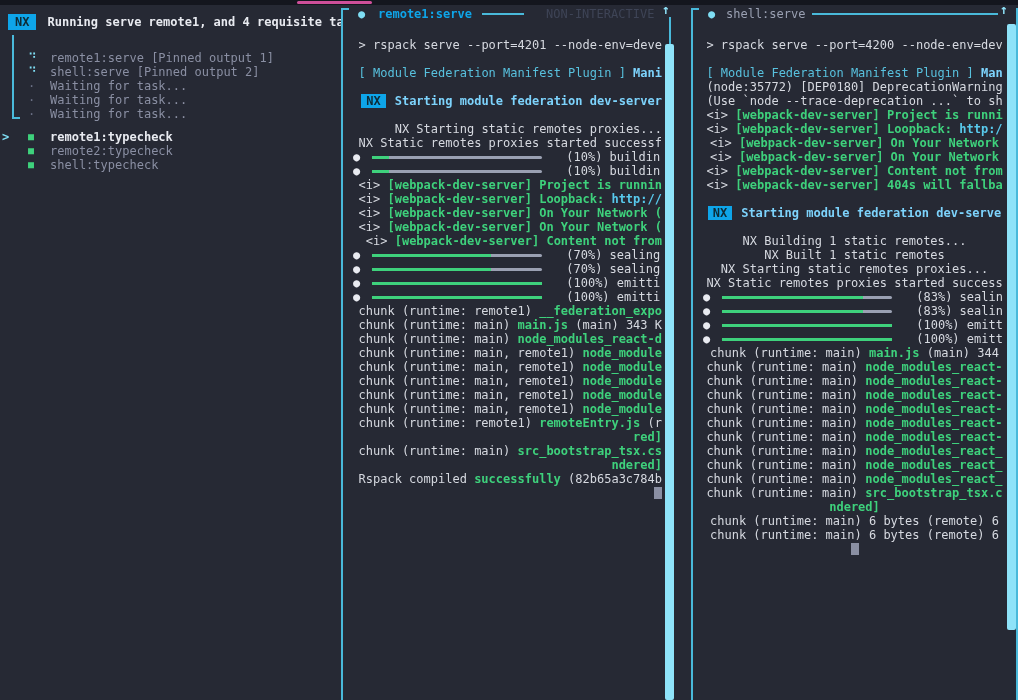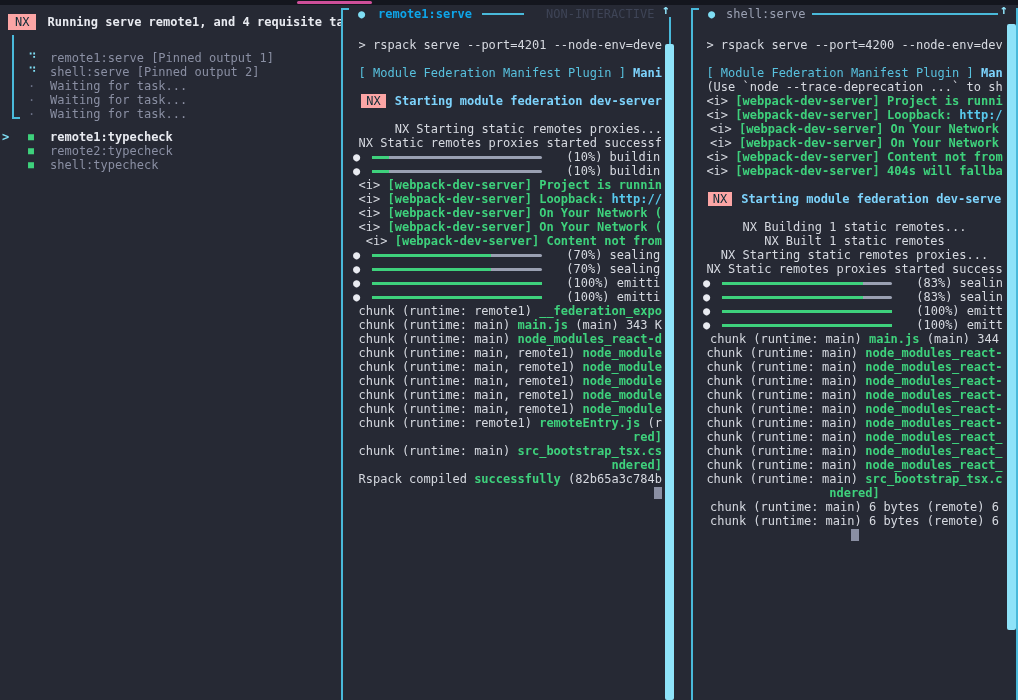--- a/index.html
+++ b/index.html
@@ -9,21 +9,21 @@
     font-family:"DejaVu Sans Mono", monospace;
     font-size:12px;line-height:14px;
   }
   
   .topbar{position:absolute;left:0;top:0;width:1018px;height:5px;background:#14161e;}
   .tab-indicator{position:absolute;left:297px;top:1px;width:75px;height:3px;background:#ce4f9a;border-radius:2px;}
 
   
   .left-panel{position:absolute;left:0;top:5px;width:341px;height:695px;overflow:hidden;}
   .lp-header{position:absolute;left:8px;top:9px;display:flex;align-items:center;gap:11px;white-space:pre;width:400px;}
-  .nx-badge{display:inline-block;background:#fca5a5;color:#0e2b36;font-weight:normal;padding:1px 7px;}
+  .nx-badge{display:inline-block;background:#0ea5e9;color:#0e2b36;font-weight:bold;padding:1px 7px;}
   .nx-badge.sm{padding:0 5px;margin-right:9px;}
   .lp-title{font-weight:bold;color:#e8eaf0;}
   .lp-bracket{position:absolute;left:12px;top:30px;width:6px;height:82px;border-left:2px solid #4abadb;border-bottom:2px solid #4abadb;}
   .task-group{position:absolute;left:0;width:341px;}
   .task-group-1{top:46px;}
   .task-group-2{top:125px;}
   .task-row{position:relative;height:14px;padding-left:50px;white-space:pre;color:#8a8fa3;}
   .task-row.sel .tlabel{color:#e8eaf0;font-weight:bold;}
   .ptr{position:absolute;left:2px;color:#7fdef4;font-weight:bold;}
   .ticon{position:absolute;left:28px;}
@@ -147,20 +147,21 @@
 <div class="pane-tick p2-tick"></div>
 <span class="pane-dot p2-dot">●</span>
 <span class="pane-title p2-title">shell:serve</span>
 <div class="pane-dash p2-dash"></div>
 <span class="scroll-up p2-up">↑</span>
 <div class="pane-body p2-body">
     <div class="line"></div>
     <div class="line"><span class="w">&gt; rspack serve --port=4200 --node-env=dev</span></div>
     <div class="line"></div>
     <div class="line"><span class="c">[ Module Federation Manifest Plugin ]</span><span class="wb"> Man</span></div>
+    <div class="line"><span class="w">(node:35772) [DEP0180] DeprecationWarning</span></div>
     <div class="line"><span class="w">(Use `node --trace-deprecation ...` to sh</span></div>
     <div class="line"><span class="w">&lt;i&gt; </span><span class="g">[webpack-dev-server] Project is runni</span></div>
     <div class="line"><span class="w">&lt;i&gt; </span><span class="g">[webpack-dev-server] Loopback: </span><span class="cb">http:/</span></div>
     <div class="line"><span class="w">&lt;i&gt; </span><span class="g">[webpack-dev-server] On Your Network</span></div>
     <div class="line"><span class="w">&lt;i&gt; </span><span class="g">[webpack-dev-server] On Your Network</span></div>
     <div class="line"><span class="w">&lt;i&gt; </span><span class="g">[webpack-dev-server] Content not from</span></div>
     <div class="line"><span class="w">&lt;i&gt; </span><span class="g">[webpack-dev-server] 404s will fallba</span></div>
     <div class="line"></div>
     <div class="line"><span class="nx-badge sm">NX</span><span class="wb">Starting module federation dev-serve</span></div>
     <div class="line"></div>

